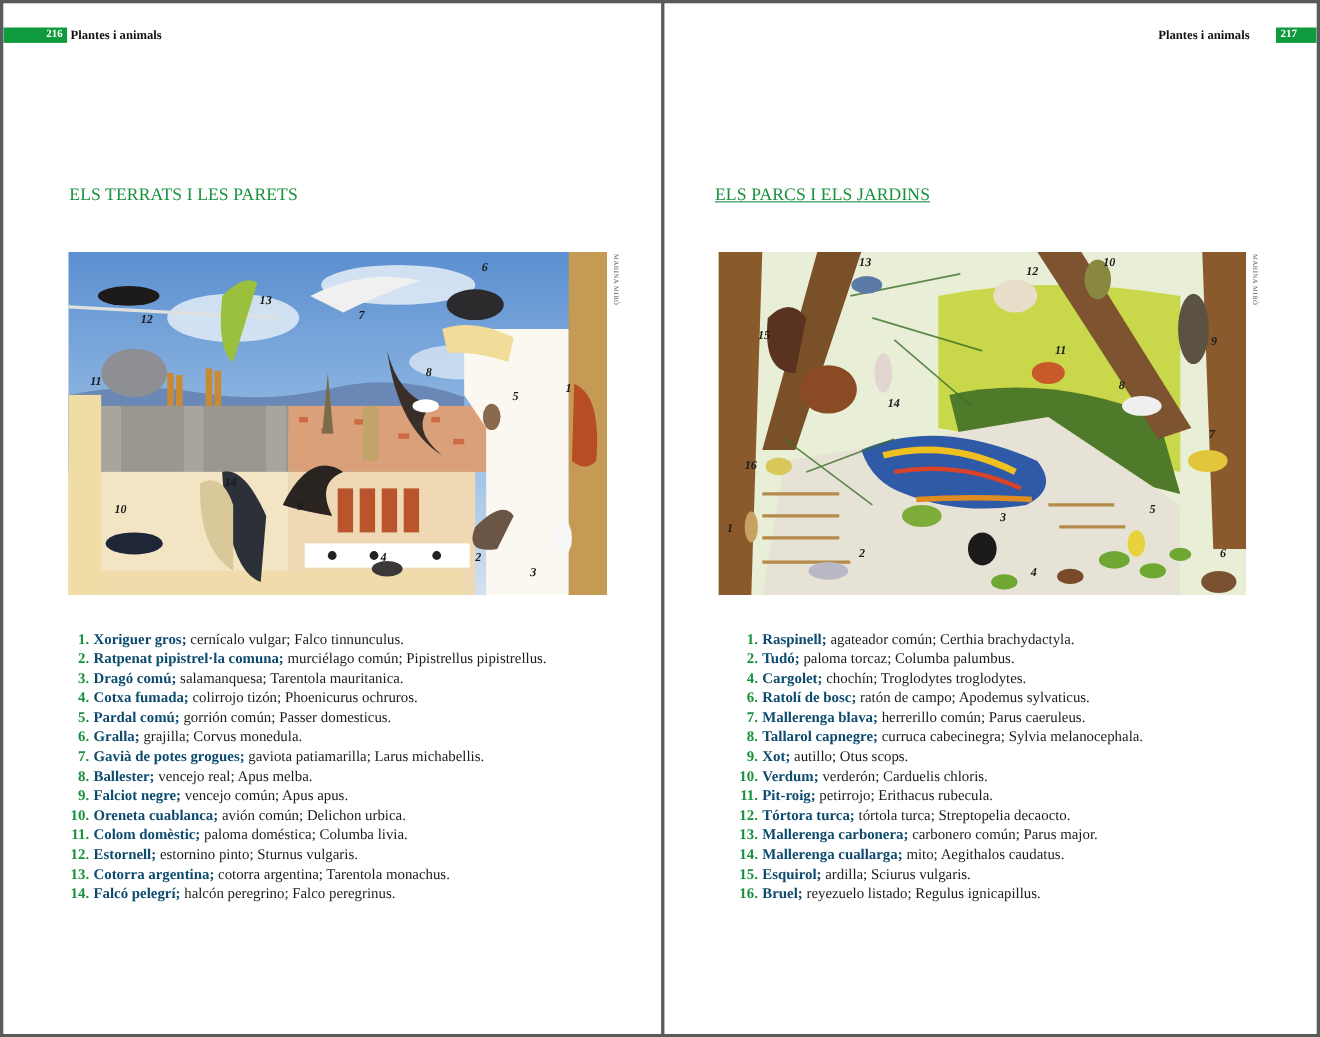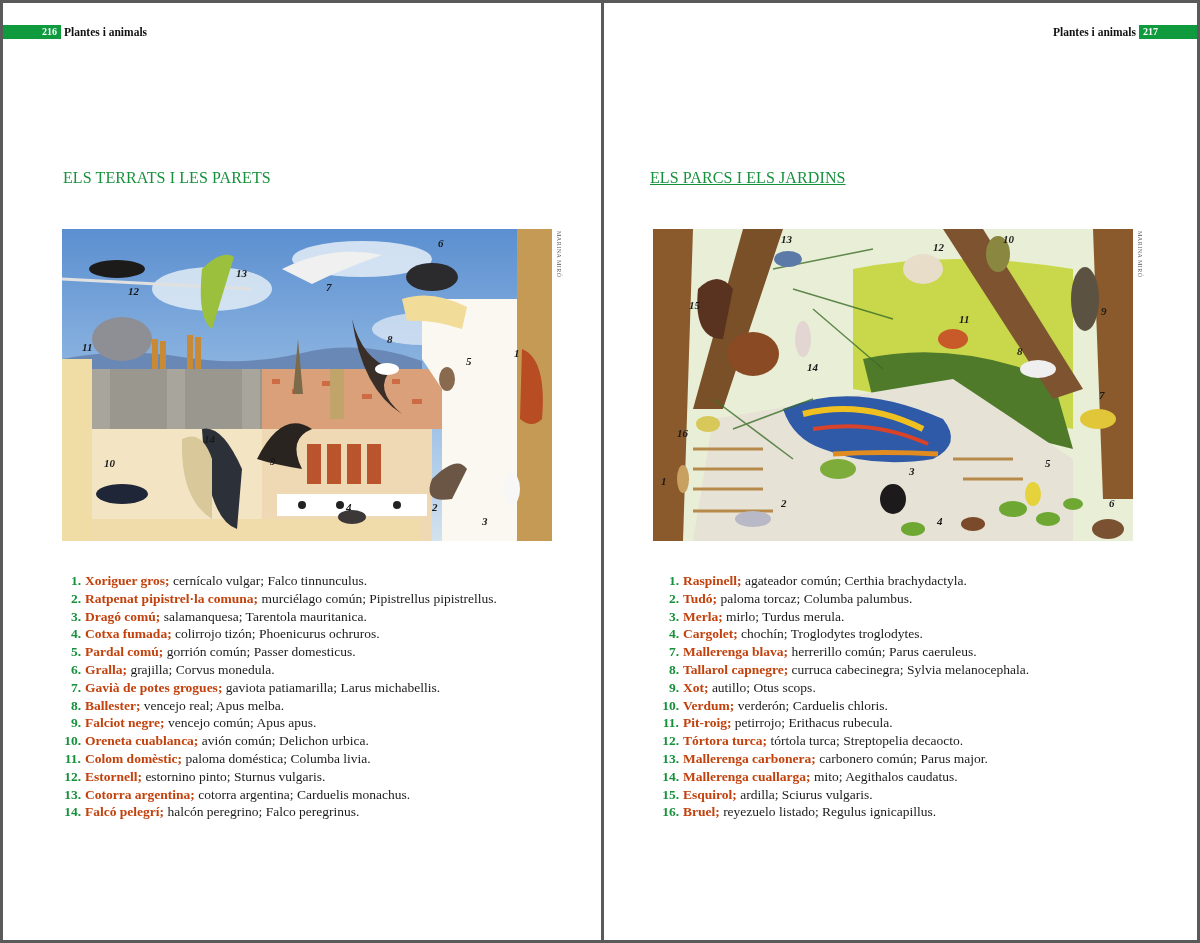--- a/index.html
+++ b/index.html
@@ -11,21 +11,21 @@
   .page {
     position: absolute; top: 3px; background: #ffffff; height: 937px; overflow: hidden;
   }
   .page.left { left: 3px; width: 598px; }
   .page.right { left: 604px; width: 593px; }
   .header-bar {
     position: absolute; top: 22px; height: 14px; background: #0f9a3e;
     color: #fff; font-size: 10px; font-weight: bold; line-height: 14px; padding-left: 20px;
   }
   .left .header-bar { left: 0; width: 58px; text-align: right; padding-right: 4px; box-sizing: border-box; }
-  .right .header-bar { right: 0; width: 58px; text-align: left; padding-left: 4px; box-sizing: border-box; margin-left: 23px; }
+  .right .header-bar { right: 0; width: 37px; text-align: left; padding-left: 4px; box-sizing: border-box; margin-left: 23px; }
   .running-head {
     position: absolute; top: 21px; font-size: 11.5px; font-weight: bold; color: #111; line-height: 16px;
   }
   .left .running-head { left: 61px; }
   .right .running-head { right: 61px; }
   .section-title {
     position: absolute; top: 166px; font-size: 16px; color: #17913c; letter-spacing: 0.1px;
   }
   .left .section-title { left: 60px; }
   .right .section-title { left: 46px; text-decoration: underline; }
@@ -40,24 +40,24 @@
     writing-mode: vertical-rl; letter-spacing: 0.5px;
   }
   .left .credit { left: 553px; }
   .right .credit { left: 533px; }
 
   .species-list {
     position: absolute; top: 569px; margin: 0; padding: 0; list-style: none;
     font-size: 13.5px; line-height: 17.8px; color: #1b1b1b;
   }
   .left .species-list { left: 58px; }
-  .right .species-list { left: 55px; }
+  .right .species-list { left: 65px; }
   .species-list li { white-space: nowrap; }
   .num { display: inline-block; width: 20px; text-align: right; color: #17913c; font-weight: bold; margin-right: 4px; }
-  .cat { font-weight: bold; color: #c2410c; }
+  .cat { font-weight: bold; color: #0c4a6e; }
   .sci { }
 
   .marker {
     position: absolute; font-style: italic; font-weight: bold; font-size: 11px; color: #1a1a1a;
     font-family: "Liberation Serif", serif;
   }
 </style>
 </head>
 <body>
 
@@ -168,21 +168,21 @@
       <li><span class="num">3.</span><span class="cat">Dragó comú;</span><span class="spa"> salamanquesa; </span><span class="sci">Tarentola mauritanica.</span></li>
       <li><span class="num">4.</span><span class="cat">Cotxa fumada;</span><span class="spa"> colirrojo tizón; </span><span class="sci">Phoenicurus ochruros.</span></li>
       <li><span class="num">5.</span><span class="cat">Pardal comú;</span><span class="spa"> gorrión común; </span><span class="sci">Passer domesticus.</span></li>
       <li><span class="num">6.</span><span class="cat">Gralla;</span><span class="spa"> grajilla; </span><span class="sci">Corvus monedula.</span></li>
       <li><span class="num">7.</span><span class="cat">Gavià  de potes grogues;</span><span class="spa"> gaviota patiamarilla; </span><span class="sci">Larus michabellis.</span></li>
       <li><span class="num">8.</span><span class="cat">Ballester;</span><span class="spa"> vencejo real; </span><span class="sci">Apus melba.</span></li>
       <li><span class="num">9.</span><span class="cat">Falciot negre;</span><span class="spa"> vencejo común; </span><span class="sci">Apus apus.</span></li>
       <li><span class="num">10.</span><span class="cat">Oreneta cuablanca;</span><span class="spa"> avión común; </span><span class="sci">Delichon urbica.</span></li>
       <li><span class="num">11.</span><span class="cat">Colom domèstic;</span><span class="spa">  paloma doméstica; </span><span class="sci">Columba livia.</span></li>
       <li><span class="num">12.</span><span class="cat">Estornell;</span><span class="spa"> estornino pinto; </span><span class="sci">Sturnus vulgaris.</span></li>
-      <li><span class="num">13.</span><span class="cat">Cotorra argentina;</span><span class="spa"> cotorra argentina; </span><span class="sci">Carduelis monachus.</span></li>
+      <li><span class="num">13.</span><span class="cat">Cotorra argentina;</span><span class="spa"> cotorra argentina; </span><span class="sci">Tarentola monachus.</span></li>
       <li><span class="num">14.</span><span class="cat">Falcó pelegrí;</span><span class="spa"> halcón peregrino; </span><span class="sci">Falco peregrinus.</span></li>
     </ul>
 </div>
 
 <div class="page right">
   <div class="header-bar">217</div>
   <div class="running-head">Plantes i animals</div>
   <div class="section-title">ELS PARCS I ELS JARDINS</div>
 
   <div class="illustration">
@@ -255,29 +255,29 @@
     <span class="marker" style="left:456px;top:268px">6</span>
     <span class="marker" style="left:446px;top:160px">7</span>
     <span class="marker" style="left:364px;top:116px">8</span>
     <span class="marker" style="left:448px;top:76px">9</span>
     <span class="marker" style="left:350px;top:4px">10</span>
     <span class="marker" style="left:306px;top:84px">11</span>
     <span class="marker" style="left:280px;top:12px">12</span>
     <span class="marker" style="left:128px;top:4px">13</span>
     <span class="marker" style="left:154px;top:132px">14</span>
     <span class="marker" style="left:36px;top:70px">15</span>
-    <span class="marker" style="left:24px;top:198px">16</span>
+    <span class="marker" style="left:24px;top:188px">16</span>
   </div>
   <div class="credit">MARINA MIRÓ</div>
 
   <ul class="species-list" id="right-list">
       <li><span class="num">1.</span><span class="cat">Raspinell;</span><span class="spa"> agateador común; </span><span class="sci">Certhia brachydactyla.</span></li>
       <li><span class="num">2.</span><span class="cat">Tudó;</span><span class="spa"> paloma torcaz; </span><span class="sci">Columba palumbus.</span></li>
-      <li><span class="num">3.</span><span class="cat">Merla;</span><span class="spa"> mirlo; </span><span class="sci">Turdus merula.</span></li>
       <li><span class="num">4.</span><span class="cat">Cargolet;</span><span class="spa"> chochín; </span><span class="sci">Troglodytes troglodytes.</span></li>
+      <li><span class="num">6.</span><span class="cat">Ratolí de bosc;</span><span class="spa"> ratón de campo; </span><span class="sci">Apodemus sylvaticus.</span></li>
       <li><span class="num">7.</span><span class="cat">Mallerenga blava;</span><span class="spa"> herrerillo común; </span><span class="sci">Parus caeruleus.</span></li>
       <li><span class="num">8.</span><span class="cat">Tallarol capnegre;</span><span class="spa"> curruca cabecinegra; </span><span class="sci">Sylvia melanocephala.</span></li>
       <li><span class="num">9.</span><span class="cat">Xot;</span><span class="spa"> autillo; </span><span class="sci">Otus scops.</span></li>
       <li><span class="num">10.</span><span class="cat">Verdum;</span><span class="spa"> verderón; </span><span class="sci">Carduelis chloris.</span></li>
       <li><span class="num">11.</span><span class="cat">Pit-roig;</span><span class="spa"> petirrojo; </span><span class="sci">Erithacus rubecula.</span></li>
       <li><span class="num">12.</span><span class="cat">Tórtora turca;</span><span class="spa"> tórtola turca; </span><span class="sci">Streptopelia decaocto.</span></li>
       <li><span class="num">13.</span><span class="cat">Mallerenga carbonera;</span><span class="spa"> carbonero común; </span><span class="sci">Parus major.</span></li>
       <li><span class="num">14.</span><span class="cat">Mallerenga cuallarga;</span><span class="spa"> mito; </span><span class="sci">Aegithalos caudatus.</span></li>
       <li><span class="num">15.</span><span class="cat">Esquirol;</span><span class="spa"> ardilla; </span><span class="sci">Sciurus vulgaris.</span></li>
       <li><span class="num">16.</span><span class="cat">Bruel;</span><span class="spa"> reyezuelo listado; </span><span class="sci">Regulus ignicapillus.</span></li>

